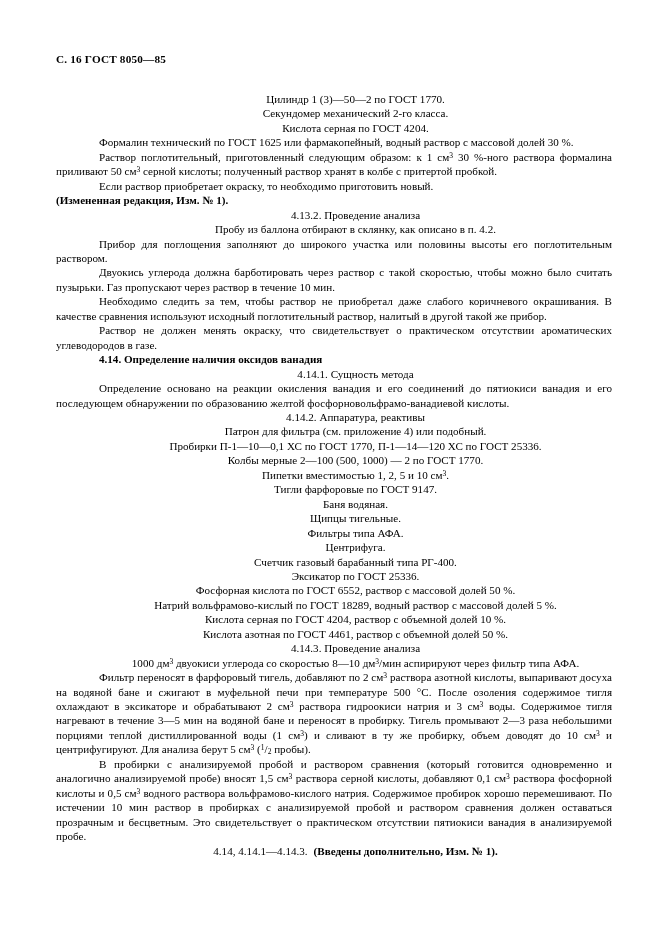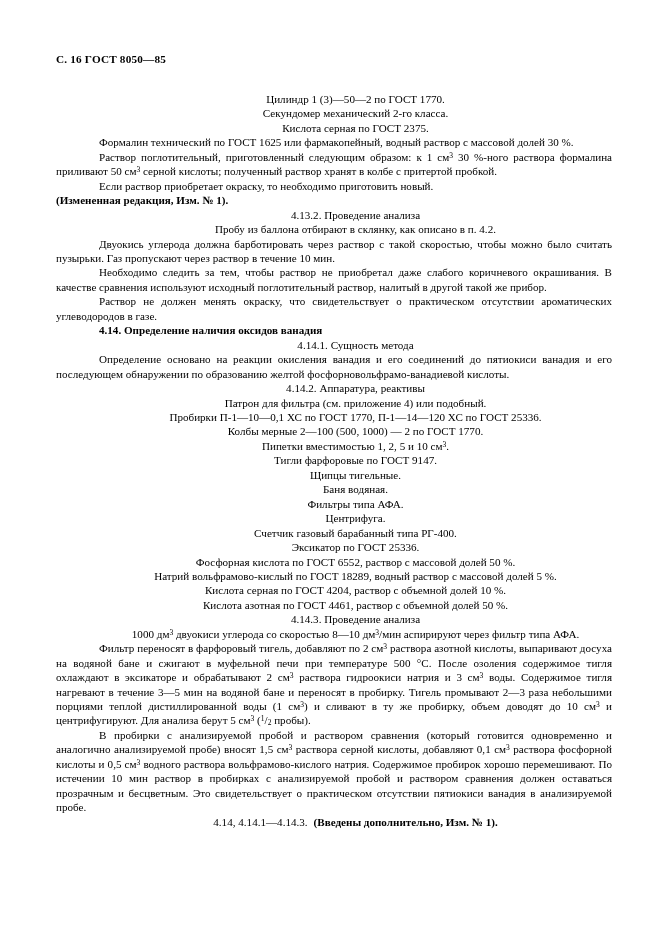--- a/index.html
+++ b/index.html
@@ -81,56 +81,57 @@
 <body>
 
 <div class="page">
 
   <div class="page-header">С. 16 ГОСТ 8050—85</div>
 
   <div class="body-col">
 
     <p class="para nowrap-line">Цилиндр 1 (3)—50—2 по ГОСТ 1770.</p>
     <p class="para nowrap-line">Секундомер механический 2-го класса.</p>
-    <p class="para nowrap-line">Кислота серная по ГОСТ 2375.</p>
+    <p class="para nowrap-line">Кислота серная по ГОСТ 4204.</p>
 
     <p class="para">Формалин технический по ГОСТ 1625 или фармакопейный, водный раствор с массовой долей 30 %.</p>
 
     <p class="para"><span>Раствор поглотительный, приготовленный следующим образом: к 1 см</span><sup>3</sup><span> 30 %-ного раствора формалина приливают 50 см</span><sup>3</sup><span> серной кислоты; полученный раствор хранят в колбе с притертой пробкой.</span></p>
 
     <p class="para">Если раствор приобретает окраску, то необходимо приготовить новый.</p>
 
     <p class="para bold flush">(Измененная редакция, Изм. № 1).</p>
 
     <p class="para nowrap-line">4.13.2.  Проведение анализа</p>
 
     <p class="para nowrap-line">Пробу из баллона отбирают в склянку, как описано в п. 4.2.</p>
 
+    <p class="para">Прибор для поглощения заполняют до широкого участка или половины высоты его поглотительным раствором.</p>
 
     <p class="para">Двуокись углерода должна барботировать через раствор с такой скоростью, чтобы можно было считать пузырьки. Газ пропускают через раствор в течение 10 мин.</p>
 
     <p class="para">Необходимо следить за тем, чтобы раствор не приобретал даже слабого коричневого окрашивания. В качестве сравнения используют исходный поглотительный раствор, налитый в другой такой же прибор.</p>
 
     <p class="para">Раствор не должен менять окраску, что свидетельствует о практическом отсутствии ароматических углеводородов в газе.</p>
 
     <p class="para head">4.14.  Определение наличия оксидов ванадия</p>
 
     <p class="para nowrap-line">4.14.1.  Сущность метода</p>
 
     <p class="para">Определение основано на реакции окисления ванадия и его соединений до пятиокиси ванадия и его последующем обнаружении по образованию желтой фосфорновольфрамо-ванадиевой кислоты.</p>
 
     <p class="para nowrap-line">4.14.2.  Аппаратура, реактивы</p>
 
     <p class="para nowrap-line">Патрон для фильтра (см. приложение 4) или подобный.</p>
     <p class="para nowrap-line">Пробирки П-1—10—0,1 ХС по ГОСТ 1770, П-1—14—120 ХС по ГОСТ 25336.</p>
     <p class="para nowrap-line">Колбы мерные 2—100 (500, 1000) — 2 по ГОСТ 1770.</p>
     <p class="para nowrap-line"><span>Пипетки вместимостью 1, 2, 5 и 10 см</span><sup>3</sup><span>.</span></p>
     <p class="para nowrap-line">Тигли фарфоровые по ГОСТ 9147.</p>
+    <p class="para nowrap-line">Баня водяная.</p>
     <p class="para nowrap-line">Щипцы тигельные.</p>
-    <p class="para nowrap-line">Баня водяная.</p>
     <p class="para nowrap-line">Фильтры типа АФА.</p>
     <p class="para nowrap-line">Центрифуга.</p>
     <p class="para nowrap-line">Счетчик газовый барабанный типа РГ-400.</p>
     <p class="para nowrap-line">Эксикатор по ГОСТ 25336.</p>
     <p class="para nowrap-line">Фосфорная кислота по ГОСТ 6552, раствор с массовой долей 50 %.</p>
     <p class="para nowrap-line">Натрий вольфрамово-кислый по ГОСТ 18289, водный раствор с массовой долей 5 %.</p>
     <p class="para nowrap-line">Кислота серная по ГОСТ 4204, раствор с объемной долей 10 %.</p>
     <p class="para nowrap-line">Кислота азотная по ГОСТ 4461, раствор с объемной долей 50 %.</p>
 
     <p class="para nowrap-line">4.14.3.  Проведение анализа</p>

